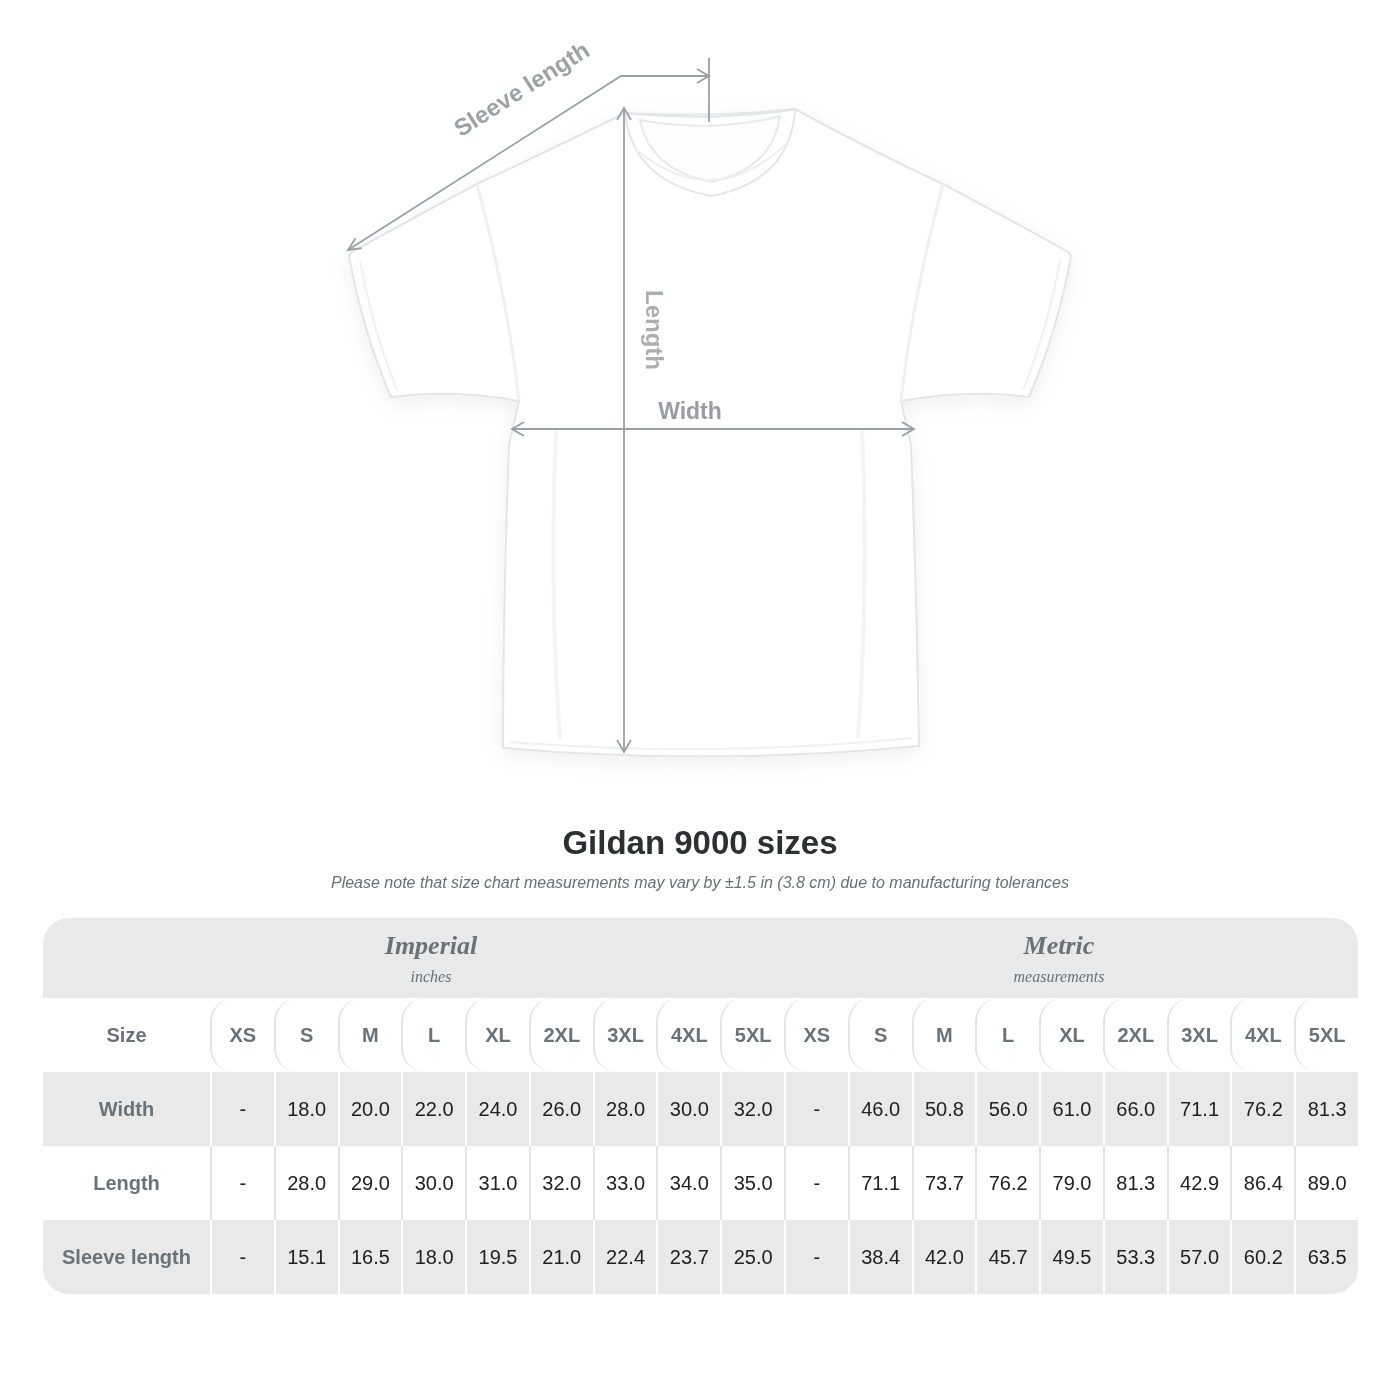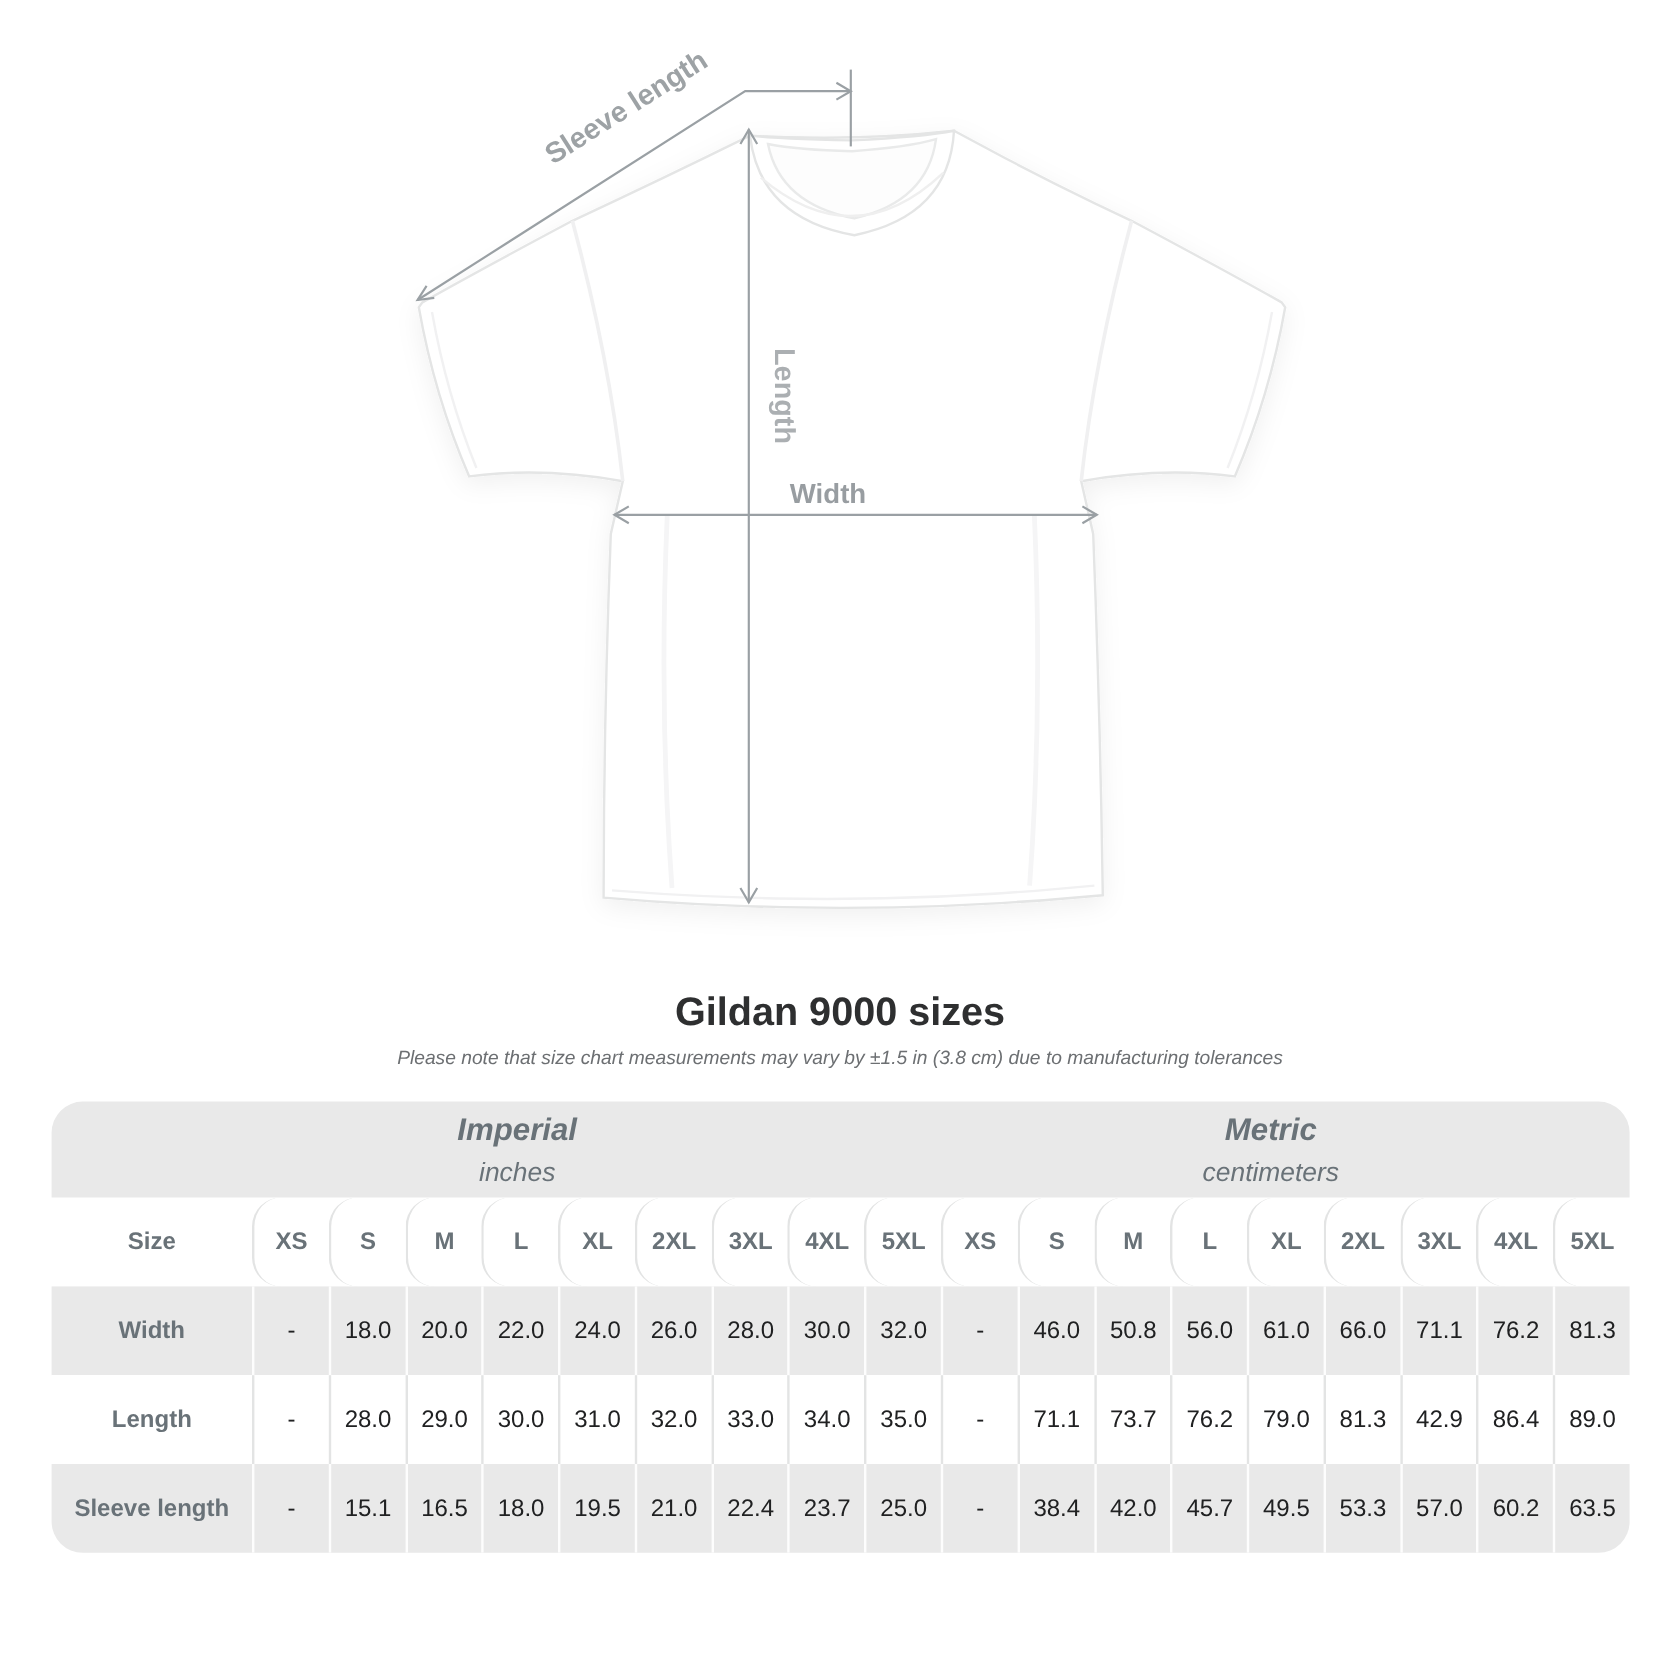--- a/index.html
+++ b/index.html
@@ -23,27 +23,28 @@
     text-align:center;font-style:italic;font-size:16px;color:#6c6f72;
   }
 
   
   .size-table{
     position:absolute;left:43px;top:918px;width:1315px;
   }
   .band{
     position:relative;height:80px;background:#e9e9e9;
     border-radius:26px 26px 0 0;
+    font-family:Liberation Serif, serif;
   }
   .group{
     position:absolute;top:50%;transform:translate(-50%,-50%);
     text-align:center;color:#697278;white-space:nowrap;
   }
   .group-title{font-size:26px;font-weight:bold;font-style:italic;}
-  .group-unit{font-size:22px;font-style:italic;margin-top:7px;}
+  .group-unit{font-size:16px;font-style:italic;margin-top:7px;}
 
   .trow{
     display:grid;grid-template-columns:167px repeat(18,1fr);
     height:74px;
   }
   .cell{
     display:flex;align-items:center;justify-content:center;
     font-size:20px;min-width:0;
   }
   .val-cell{border-left:2px solid var(--sep);}
@@ -129,21 +130,21 @@
   <div class="note">Please note that size chart measurements may vary by ±1.5 in (3.8 cm) due to manufacturing tolerances</div>
 
   <div class="size-table">
     <div class="band">
       <div class="group" style="left:388px">
         <div class="group-title">Imperial</div>
         <div class="group-unit">inches</div>
       </div>
       <div class="group" style="left:1016px">
         <div class="group-title">Metric</div>
-        <div class="group-unit">centimeters</div>
+        <div class="group-unit">measurements</div>
       </div>
     </div>
     <div id="table-grid">
         <div class="trow row-header">
           <div class="cell label-cell">Size</div>
           <div class="cell val-cell">XS</div>
           <div class="cell val-cell">S</div>
           <div class="cell val-cell">M</div>
           <div class="cell val-cell">L</div>
           <div class="cell val-cell">XL</div>

